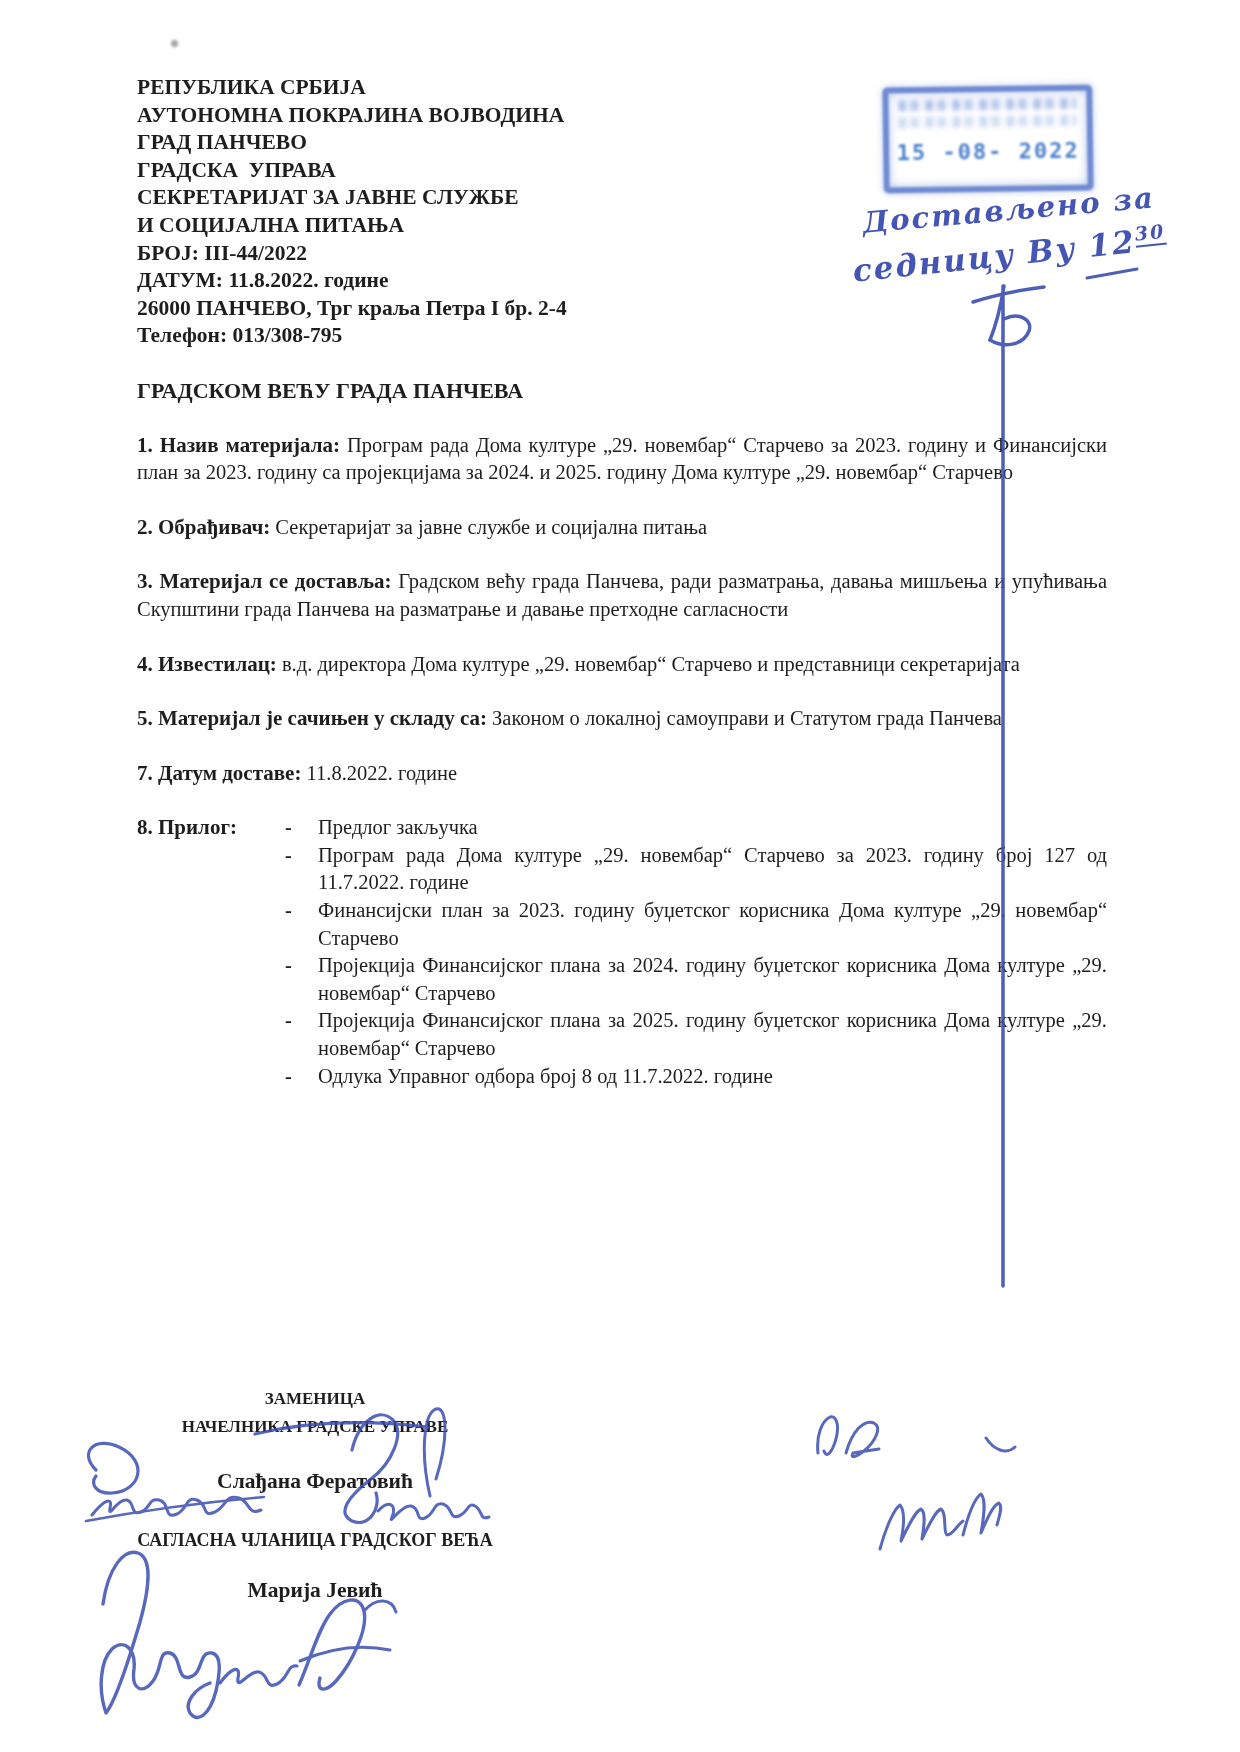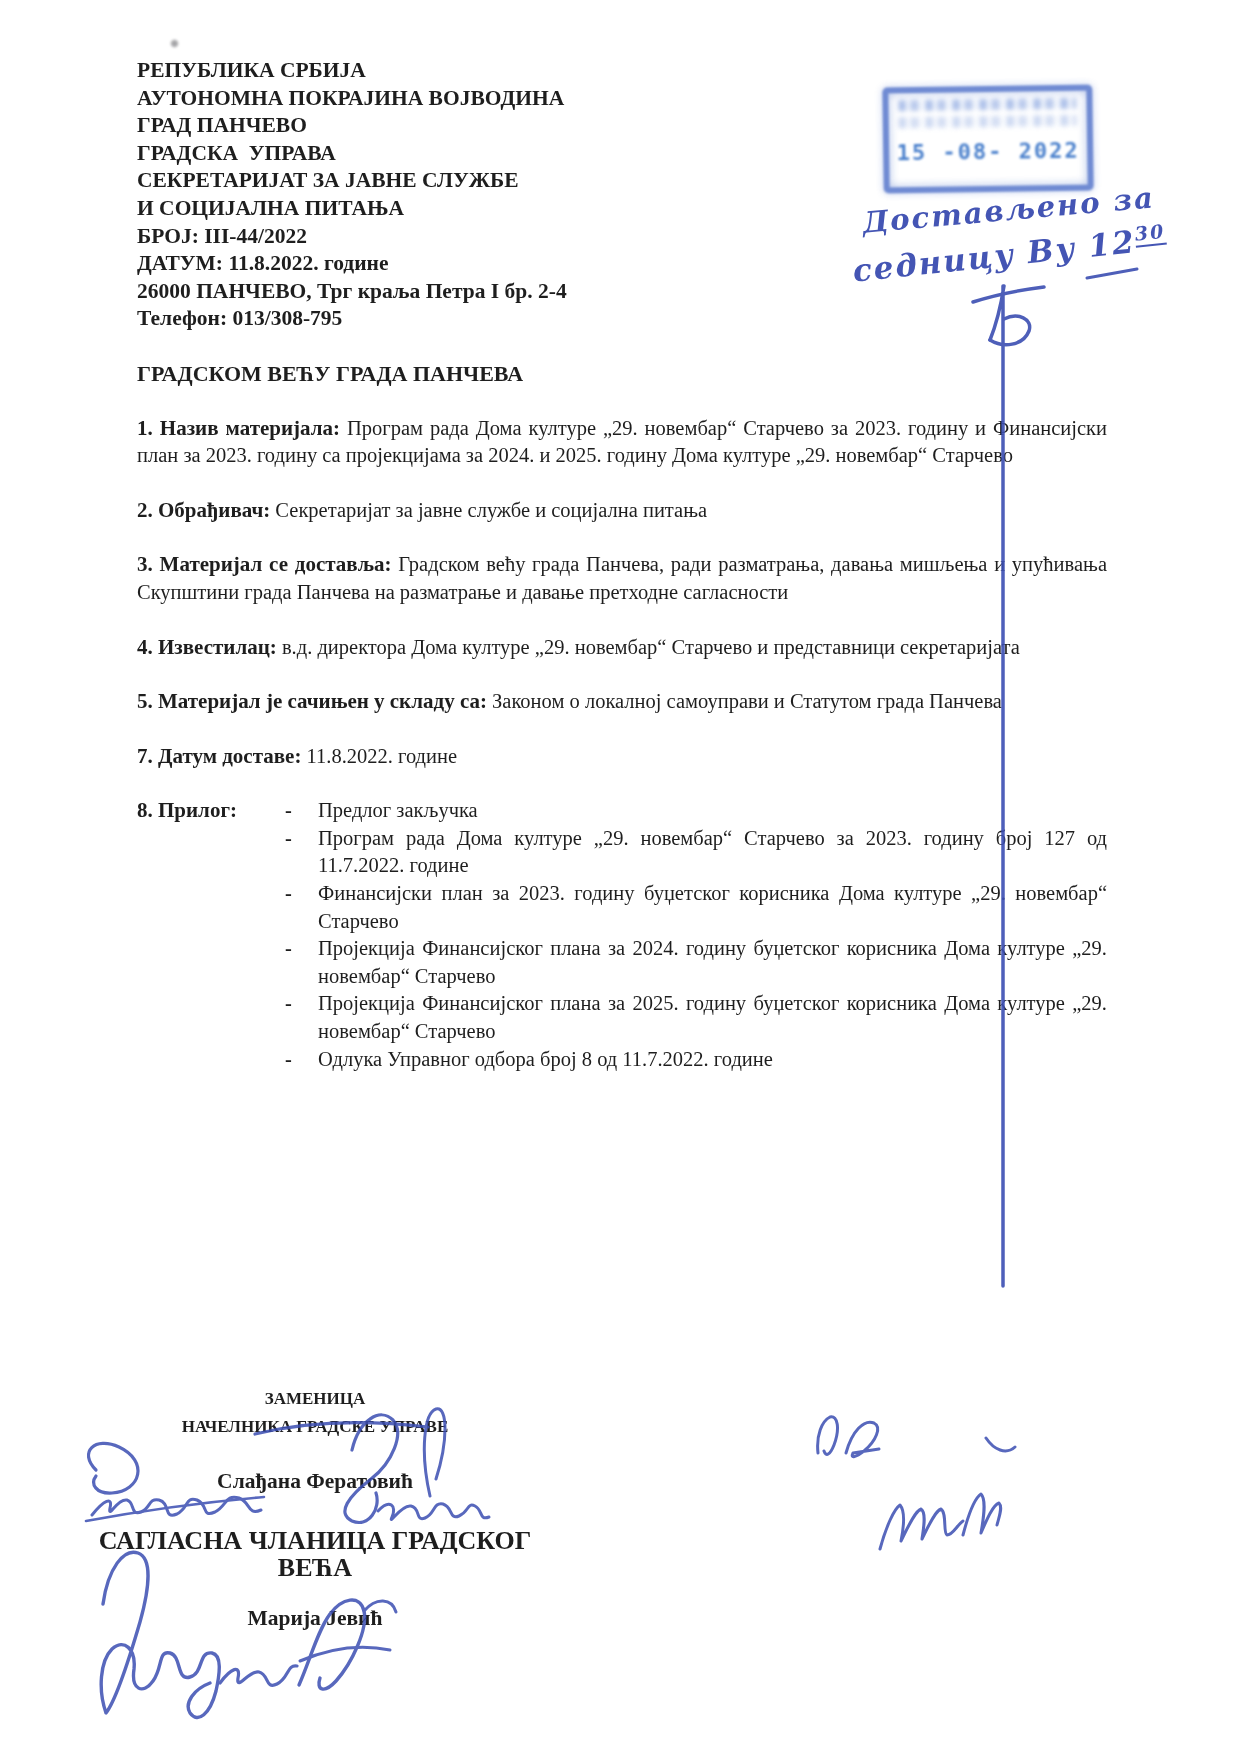--- a/index.html
+++ b/index.html
@@ -11,21 +11,21 @@
     background: #ffffff;
     overflow: hidden;
     font-family: "Liberation Serif", "DejaVu Serif", serif;
     color: #1e1e1e;
   }
 
   
   .flow {
     position: absolute;
     left: 0; top: 0; right: 0;
-    padding: 57px 133px 0 137px;
+    padding: 74px 133px 0 137px;
     font-size: 20.5px;
     line-height: 27.6px;
   }
   .hdr { font-weight: bold; font-size: 21.5px; }
   .hdr div { white-space: pre-wrap; }
   .addressee {
     font-weight: bold;
     font-size: 22px;
     margin: 27px 0 27px 0;
   }
@@ -85,21 +85,21 @@
   .hand-1 { left: 862px; top: 193px; font-size: 29px; letter-spacing: 2px; transform: rotate(-5deg); }
   .hand-2 { left: 852px; top: 236px; font-size: 31px; letter-spacing: 2px; transform: rotate(-6deg); }
   .hand-2 sup { font-size: 19px; border-bottom: 2.5px solid currentColor; padding-bottom: 1px; }
 
   
   .sig-col { position: absolute; text-align: center; font-weight: bold; }
   .sig-left  { left: 85px;  top: 1385px; width: 460px; }
   .sig-right { left: 810px; top: 1414px; width: 250px; }
   .sig-title   { font-size: 17px; line-height: 27.6px; }
   .sig-name-1  { margin-top: 28px; font-size: 21.5px; line-height: 27.6px; }
-  .sig-agree   { margin-top: 31px; font-size: 26px;   line-height: 27.6px; }
+  .sig-agree   { margin-top: 31px; font-size: 18px;   line-height: 27.6px; }
   .sig-name-2  { margin-top: 23px; font-size: 21.5px; line-height: 27.6px; }
   .sig-name-r  { margin-top: 26px; font-size: 21.5px; line-height: 27.6px; }
 
   .ink { position: absolute; left: 0; top: 0; pointer-events: none; }
   .ink path { fill: none; stroke: #3b4eb2; stroke-linecap: round; stroke-linejoin: round; }
 
   .speck {
     position: absolute; left: 170px; top: 38px; width: 9px; height: 11px;
     background: radial-gradient(circle, rgba(90,90,95,0.55) 0 30%, transparent 70%);
     filter: blur(1px);

